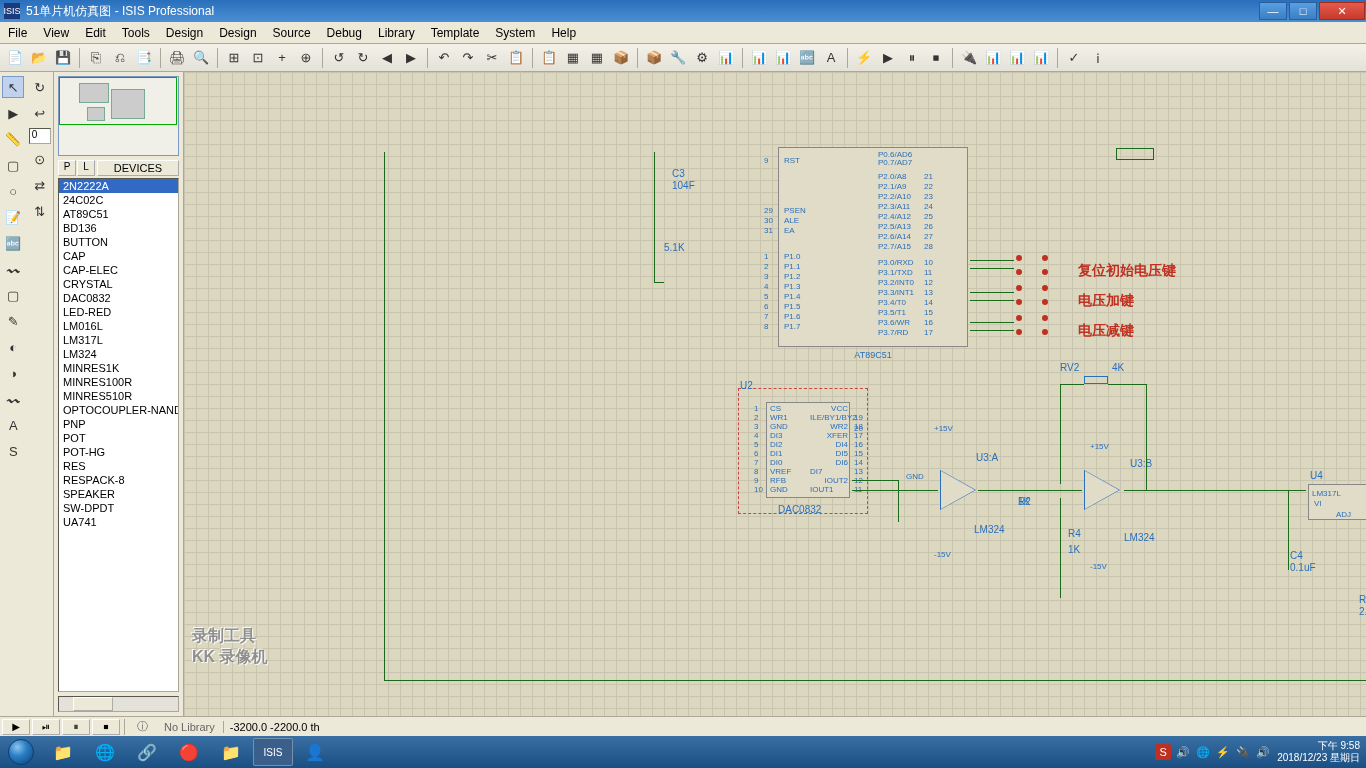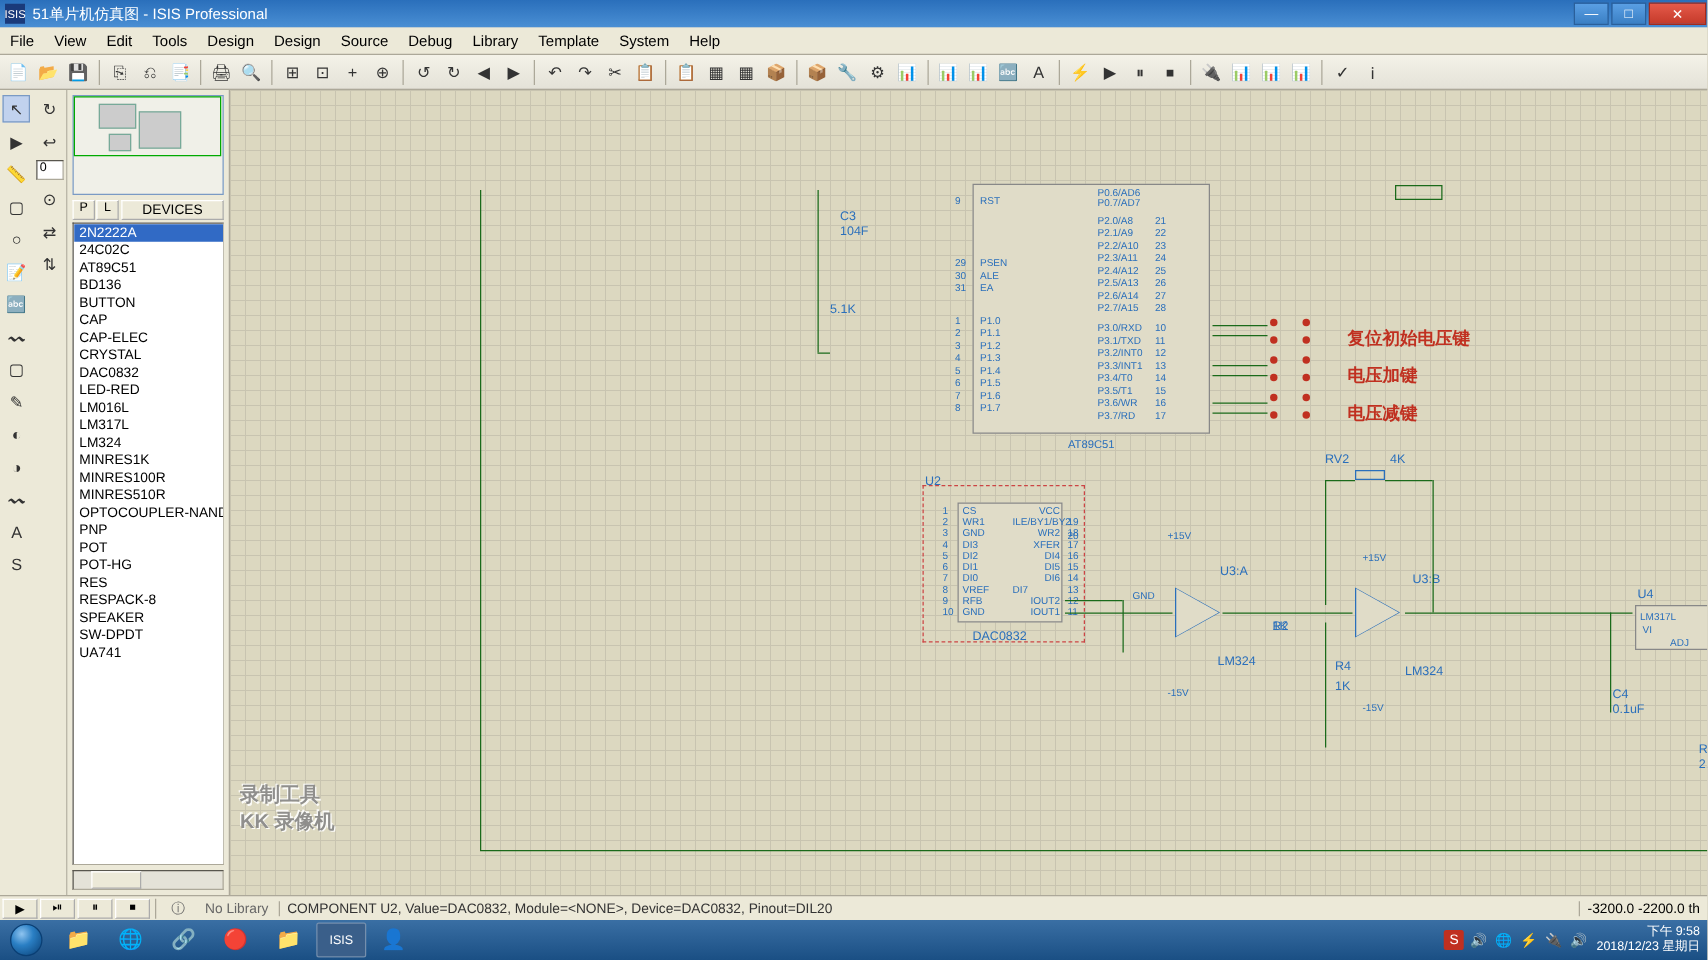--- a/index.html
+++ b/index.html
@@ -357,21 +357,21 @@
           <span class="pin" style="right: 516px; left: 626px; top: 368px; text-align: right; width: 38px;">DI4</span>
           <span class="pin" style="left: 670px; top: 368px;">16</span>
           <span class="pin" style="right: 516px; left: 626px; top: 377px; text-align: right; width: 38px;">DI5</span>
           <span class="pin" style="left: 670px; top: 377px;">15</span>
           <span class="pin" style="right: 516px; left: 626px; top: 386px; text-align: right; width: 38px;">DI6</span>
           <span class="pin" style="left: 670px; top: 386px;">14</span>
           <span class="pin" style="right: 516px; left: 626px; top: 395px; width: 38px;">DI7</span>
           <span class="pin" style="left: 670px; top: 395px;">13</span>
           <span class="pin" style="right: 516px; left: 626px; top: 404px; text-align: right; width: 38px;">IOUT2</span>
           <span class="pin" style="left: 670px; top: 404px;">12</span>
-          <span class="pin" style="right: 516px; left: 626px; top: 413px; text-align: right; width: 38px;">IOUT1</span>
+          <span class="pin" style="right: 516px; left: 626px; top: 413px; width: 38px;">IOUT1</span>
           <span class="pin" style="left: 670px; top: 413px;">11</span>
         </div>
 
       <div class="wire h" style="left:668px;top:418px;width:86px"></div>
       <div class="wire h" style="left:668px;top:408px;width:46px"></div>
       <div class="wire v" style="left:714px;top:408px;height:42px"></div>
       <div class="comp-label" style="left:722px;top:400px;font-size:8px">GND</div>
       <div class="comp-label" style="left:750px;top:352px;font-size:8px">+15V</div>
       <div class="comp-label" style="left:750px;top:478px;font-size:8px">-15V</div>
 
@@ -459,21 +459,20 @@
 </div>
 
 <div class="simbar">
   <div class="simbtn">▶</div>
   <div class="simbtn">⏯</div>
   <div class="simbtn">⏸</div>
   <div class="simbtn">⏹</div>
   <div class="simsep"></div>
   <span class="msg">ⓘ</span>
   <span class="msg">No Library</span>
-  <div class="status">COMPONENT U2, Value=DAC0832, Module=&lt;NONE&gt;, Device=DAC0832, Pinout=DIL20</div>
   <div class="coords">-3200.0    -2200.0     th</div>
 </div>
 
 <div class="taskbar">
   <div class="startbtn">
       <div class="orb"></div>
     </div>
   <div id="tbapps" style="display:flex">
       <div class="tbicon">📁</div>
       <div class="tbicon">🌐</div>

